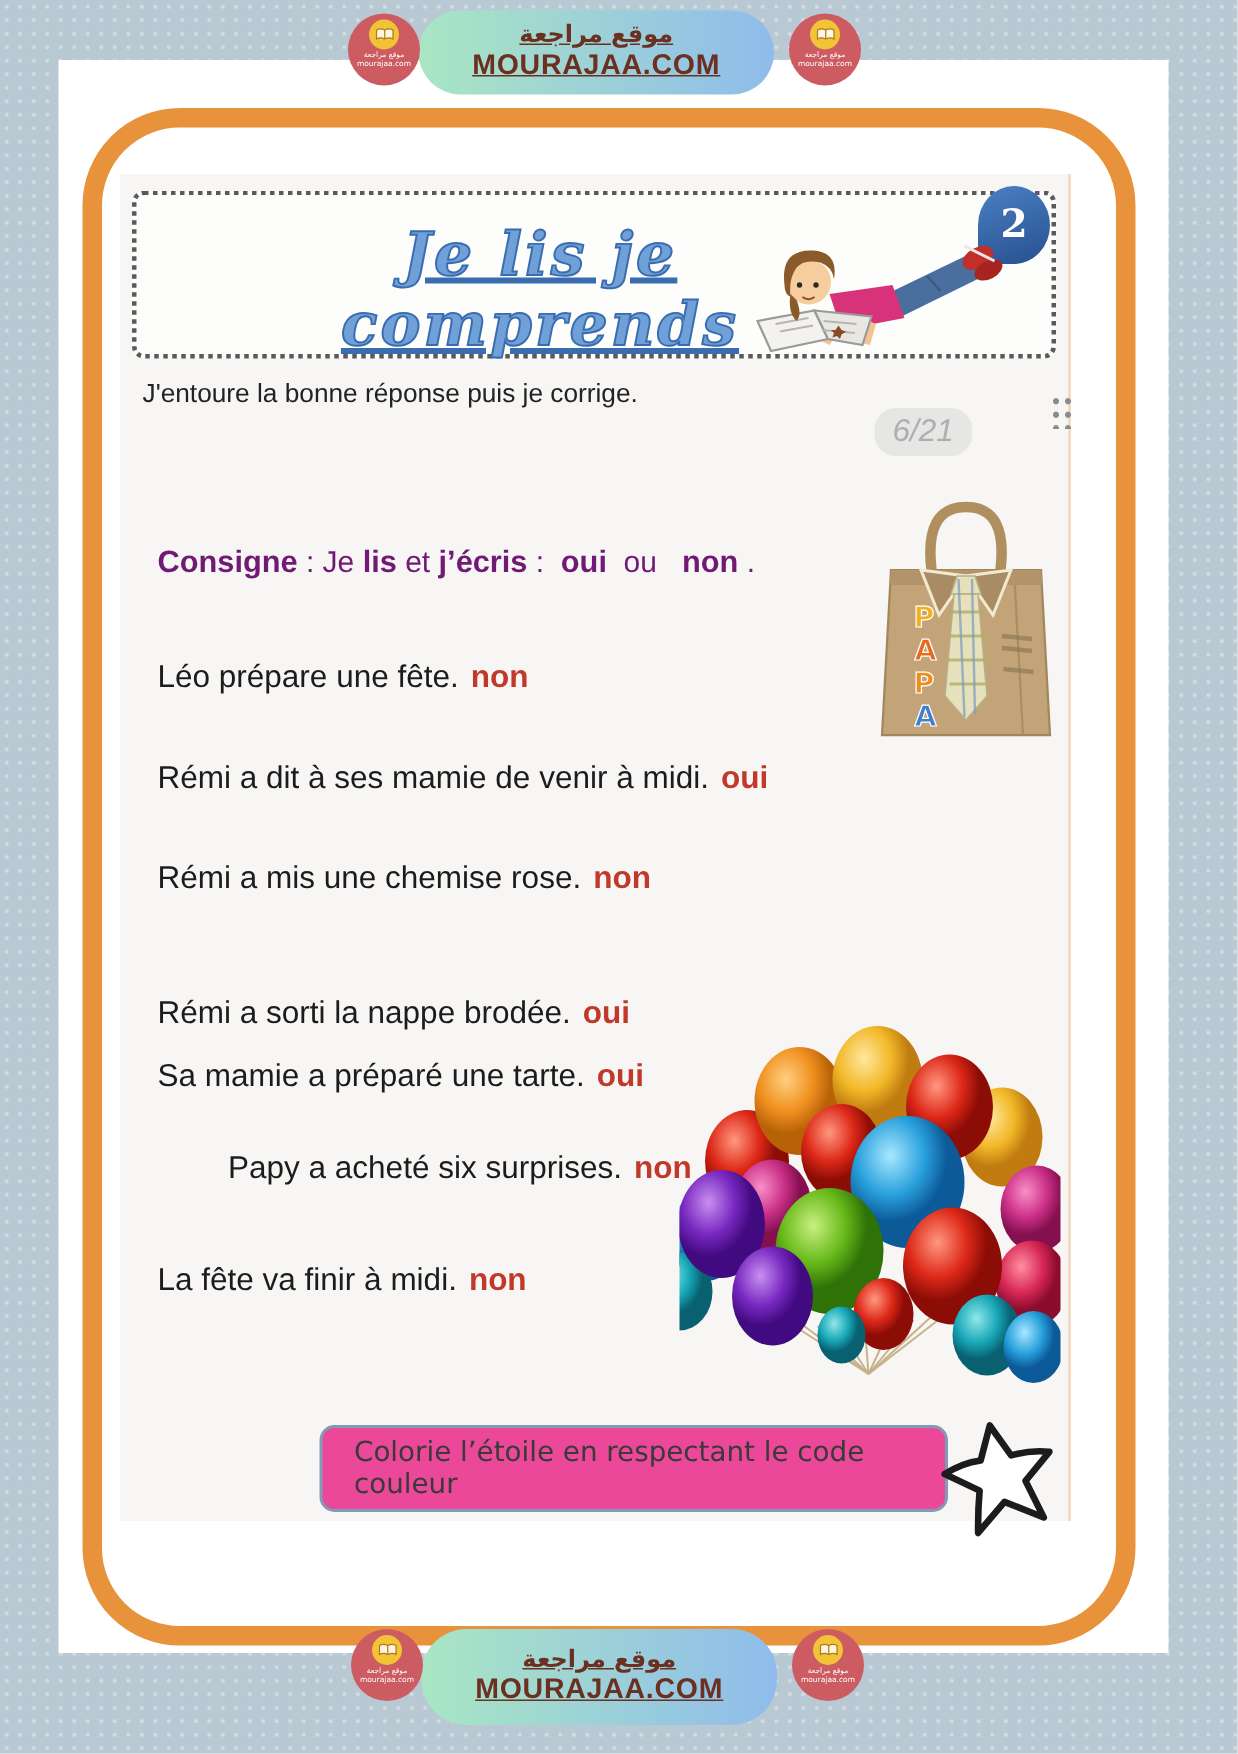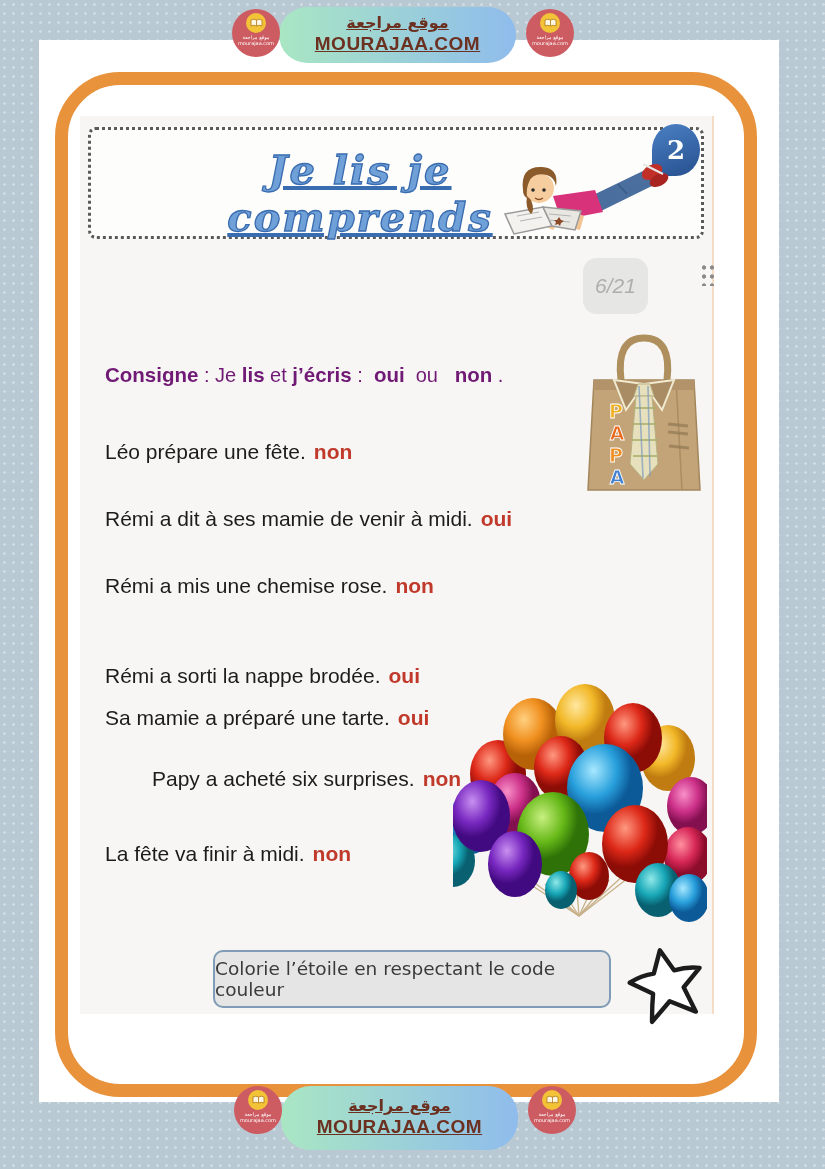--- a/index.html
+++ b/index.html
@@ -34,35 +34,35 @@
     font-family:"DejaVu Serif",serif;font-style:italic;font-weight:bold;
     font-size:40px;color:#6fa0d8;-webkit-text-stroke:1.3px #3a6cb0;letter-spacing:2px;text-decoration:underline;}
   .num-badge{left:652px;top:124px;width:48px;height:52px;
     background:linear-gradient(160deg,#4a80c4,#27508f);
     border-radius:50% 50% 50% 4%;
     display:flex;align-items:center;justify-content:center;
     color:#fff;font-weight:bold;font-size:26px;font-family:"DejaVu Serif",serif;}
 
   
   .instructions{left:95px;top:251px;width:580px;font-size:17.5px;color:#222;line-height:1.33;}
-  .overlay-pill{left:583px;top:258px;padding:16px 12px;background:rgba(226,226,226,.82);
+  .overlay-pill{left:583px;top:272px;padding:4px 12px;background:rgba(226,226,226,.82);
     border-radius:14px;color:#aeaeae;font-size:21px;font-style:italic;z-index:5;}
   .drag-dots{left:699px;top:262px;width:15px;height:24px;
     background-image:radial-gradient(#8a8a8a 1.7px, transparent 2.1px);
     background-size:8px 9px;background-position:1px 1px;cursor:grab;z-index:5;}
 
   
   .consigne{left:105px;top:363px;font-size:20px;color:#701a75;}
   .consigne b{font-size:20.5px;}
   .sentence{left:105px;font-size:21px;color:#1c1c1c;white-space:nowrap;}
   .ans{color:#c0392b;font-weight:bold;margin-left:8px;}
 
   
-  .note-box{left:213px;top:950px;width:394px;height:54px;background:#e5e5e5;
-    border:2.5px solid #7f9bb5;border-radius:10px;display:flex;align-items:center;justify-content:center;}
+  .note-box{left:213px;top:950px;width:394px;height:54px;background:#ec4899;
+    border:2.5px solid #7f9bb5;border-radius:10px;display:flex;align-items:center;justify-content:center;padding-left:21px;}
   .note-text{font-family:"DejaVu Sans",sans-serif;font-size:18.5px;color:#3a3a3a;}
 
   
 </style>
 </head>
 <body>
 
 <div class="abs sheet"></div>
 <div class="abs frame"></div>
 <div class="abs scan"></div>
@@ -121,20 +121,21 @@
     <path d="M36,40 Q33,16 55,17 Q72,18 69,36 Q68,28 60,25 Q46,22 42,32 Q39,38 40,48 Q36,46 36,40 Z" fill="#8a5a2a"></path>
     <path d="M40,46 Q38,58 44,64 Q48,60 44,50 Z" fill="#8a5a2a"></path>
 
     <circle cx="46" cy="40" r="1.8" fill="#2a2a2a"></circle>
     <circle cx="57" cy="40" r="1.8" fill="#2a2a2a"></circle>
     <path d="M48,48 Q52,51 56,48" stroke="#8a4a28" stroke-width="1.3" fill="none"></path>
   </svg>
 </div>
 
 <div class="abs instructions">
+  <div>J'entoure la bonne réponse puis je corrige.</div>
 </div>
 <div class="abs overlay-pill">6/21</div>
 <div class="abs drag-dots"></div>
 
 <div class="abs consigne">
   <b>Consigne</b><span>&nbsp;: Je </span><b>lis</b><span> et </span><b>j’écris</b><span>&nbsp;:&nbsp;&nbsp;</span><b>oui</b><span>&nbsp;&nbsp;ou&nbsp;&nbsp;&nbsp;</span><b>non</b><span>&nbsp;.</span>
 </div>
 
 <div class="abs" style="left:576px;top:328px;z-index:3;">
   <svg width="136" height="170" viewBox="0 0 136 170">

